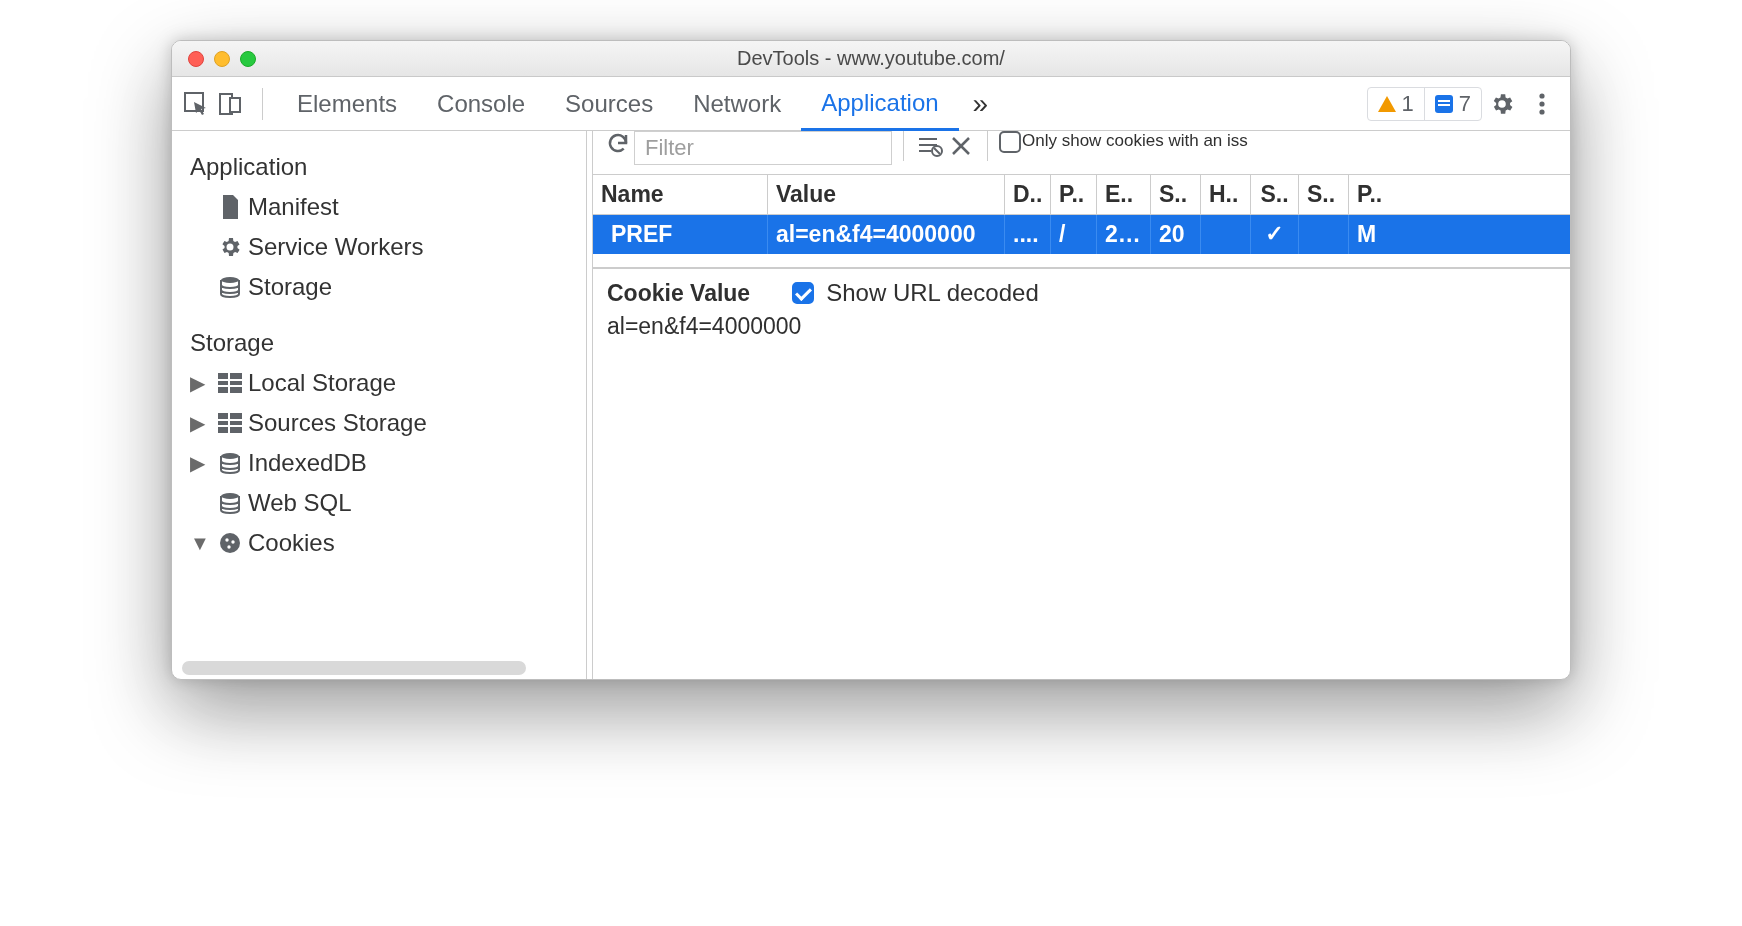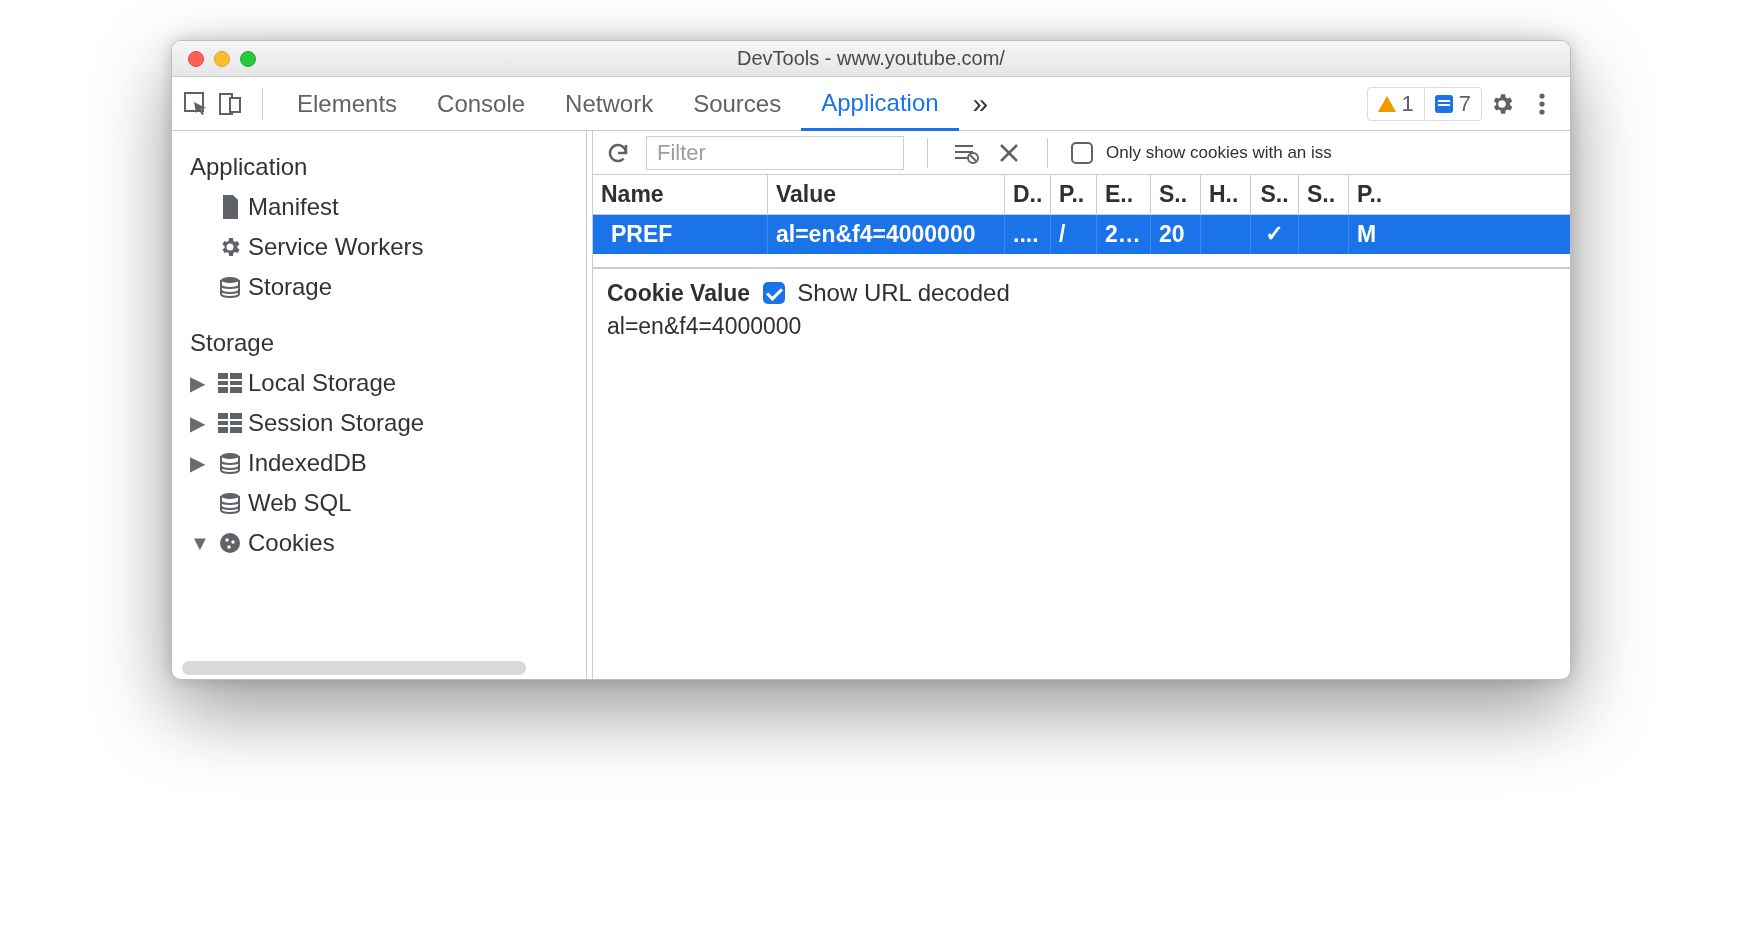--- a/index.html
+++ b/index.html
@@ -38,21 +38,21 @@
   .side-scroll { height:100%; overflow-y:auto; }
   .side-section-title { font-size:24px; color:#333; padding:22px 18px 6px; }
   .side-item { display:flex; align-items:center; gap:4px; padding:6px 0 6px 44px; font-size:24px; color:#333; }
   .side-item .arrow { width:14px; display:inline-block; margin-left:-26px; margin-right:8px; color:#6b6b6b; font-size:20px; }
   .side-item .ico { width:28px; height:28px; display:flex; align-items:center; justify-content:center; color:#5f6368; }
   .side-item.sub { padding-left:44px; }
   .sb-hscroll { position:absolute; left:10px; right:60px; bottom:4px; height:14px; background:#d9d9d9; border-radius:7px; }
   .split { width:6px; background:#ffffff; border-right:1px solid #ccc; cursor:col-resize; }
   
   .main { flex:1; display:flex; flex-direction:column; min-width:0; }
-  .main-toolbar { height:44px; border-bottom:1px solid #ccc; display:flex; align-items:center; padding:0 10px; gap:13px; }
+  .main-toolbar { height:44px; border-bottom:1px solid #ccc; display:flex; padding:0 10px; gap:1px; }
   .refresh { color:#5f6368; width:30px; display:flex; justify-content:center; }
   .filter-input { width:258px; height:34px; border:1px solid #cfcfcf; background:#fff; font-size:22px; padding:0 10px; color:#333; }
   .filter-input::placeholder { color:#9e9e9e; }
   .mtb-sep { width:1px; height:30px; background:#ccc; margin:0 10px; }
   .ic-btn { width:30px; height:30px; display:flex; align-items:center; justify-content:center; color:#5f6368; }
   .chk { width:22px; height:22px; border:2px solid #5f6368; border-radius:5px; flex-shrink:0; }
   .chk.on { background:#1a73e8; border-color:#1a73e8; position:relative; }
   .chk.on::after { content:""; position:absolute; left:5px; top:1px; width:6px; height:12px; border:solid #fff; border-width:0 3px 3px 0; transform:rotate(45deg); }
   .mtb-label { font-size:17px; color:#303030; white-space:nowrap; overflow:hidden; }
   
@@ -67,21 +67,21 @@
   .c-p { width:46px; }
   .c-e { width:54px; }
   .c-s1 { width:50px; }
   .c-h { width:50px; }
   .c-s2 { width:48px; text-align:center; }
   .c-s3 { width:50px; }
   .c-pri { width:44px; border-right:none !important; }
   .trow { background:#1a73e8; color:#fff; }
   .trow .td { border-right-color:#3b8bf0; }
   .below { flex:1; border-top:1px solid #ccc; display:flex; flex-direction:column; overflow:hidden; }
-  .detail-hdr { display:flex; align-items:center; gap:13px; padding:10px 14px 0; }
+  .detail-hdr { display:flex; align-items:center; gap:42px; padding:10px 14px 0; }
   .detail-hdr strong { font-weight:700; font-size:23px; }
   .detail-row { display:flex; align-items:center; gap:12px; }
   .detail-body { padding:6px 14px; font-size:23px; color:#303030; }
   
   svg { display:block; }
   .tick { font-size:22px; }
 </style>
 </head>
 <body>
 
@@ -109,22 +109,22 @@
         <svg width="26" height="24" viewBox="0 0 26 24">
               <rect x="2" y="2" width="12" height="20" fill="none" stroke="#5f6368" stroke-width="2"></rect>
               <rect x="12" y="6" width="10" height="14" fill="#fff" stroke="#5f6368" stroke-width="2"></rect>
             </svg>
       </div>
     </div>
     <div class="tb-sep"></div>
     <div class="tabs">
       <div class="tab">Elements</div>
       <div class="tab">Console</div>
+      <div class="tab">Sources</div>
       <div class="tab">Network</div>
-      <div class="tab">Sources</div>
       <div class="tab active">Application</div>
       <div class="more-tabs">»</div>
     </div>
     <div class="spacer"></div>
     <div class="badge-group">
       <div class="badge">
         <span class="warn-tri"></span>
         <span>1</span>
       </div>
       <div class="badge">
@@ -193,21 +193,21 @@
         <div class="side-item sub">
           <span class="arrow">▶</span>
           <span class="ico">
                 <svg width="24" height="20" viewBox="0 0 24 20" fill="#5f6368">
                   <rect x="0" y="0" width="24" height="20"></rect>
                   <line x1="0" y1="7" x2="24" y2="7" stroke="#fff" stroke-width="2"></line>
                   <line x1="0" y1="13" x2="24" y2="13" stroke="#fff" stroke-width="2"></line>
                   <line x1="11" y1="0" x2="11" y2="20" stroke="#fff" stroke-width="2"></line>
                 </svg>
               </span>
-          <span>Session Storage</span>
+          <span>Sources Storage</span>
         </div>
         <div class="side-item sub">
           <span class="arrow">▶</span>
           <span class="ico">
                 <svg width="24" height="24" viewBox="0 0 24 24" fill="#5f6368">
                   <ellipse cx="12" cy="5" rx="9" ry="3"></ellipse>
                   <path d="M3 5v5c0 1.7 4 3 9 3s9-1.3 9-3V5M3 10v5c0 1.7 4 3 9 3s9-1.3 9-3v-5M3 15v4c0 1.7 4 3 9 3s9-1.3 9-3v-4" fill="none" stroke="#5f6368" stroke-width="2"></path>
                 </svg>
               </span>
           <span>IndexedDB</span>

